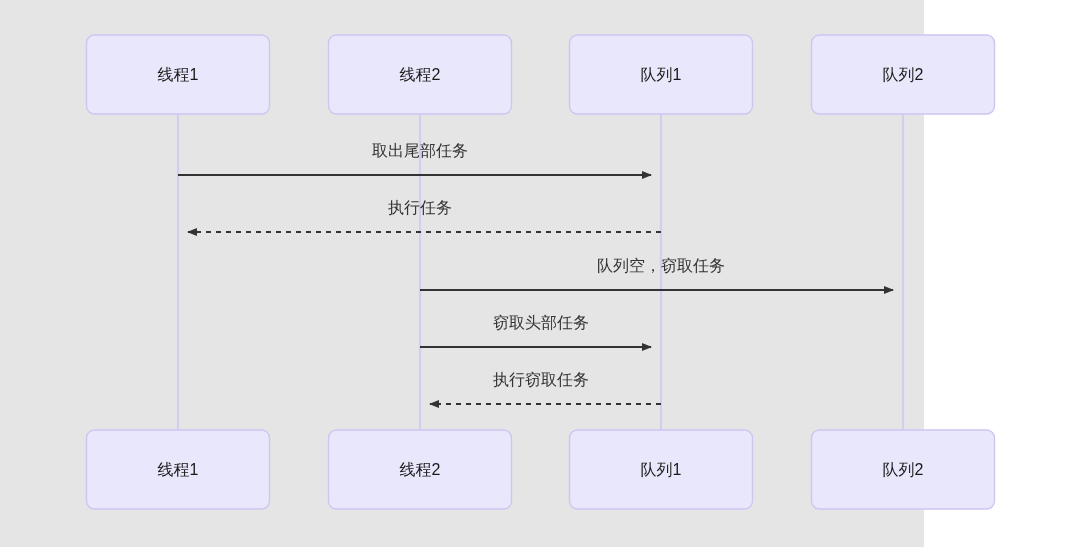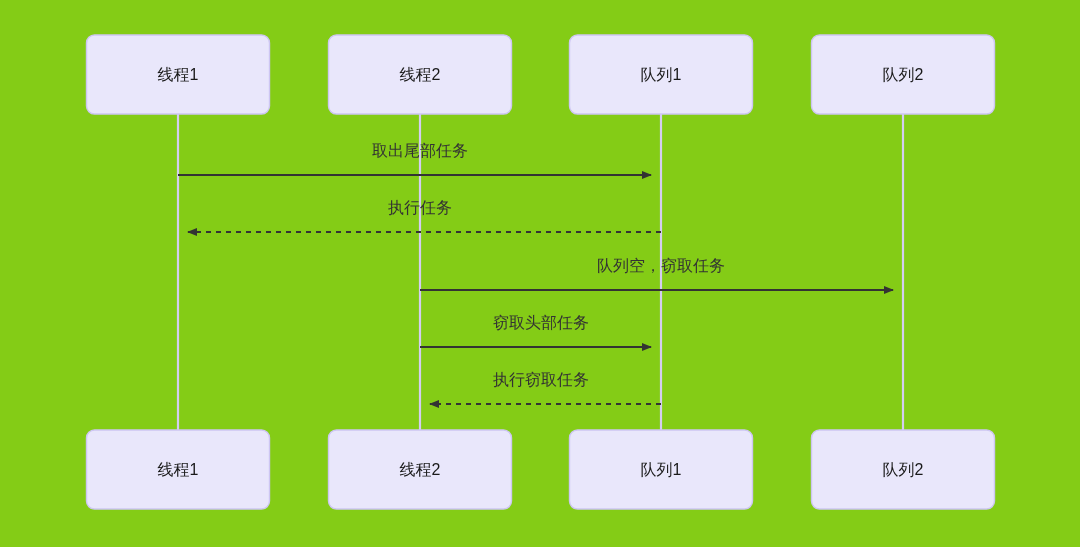--- a/index.html
+++ b/index.html
@@ -8,23 +8,23 @@
     background: #ffffff;
   }
   body {
     width: 1080px;
     height: 547px;
     font-family: "Liberation Sans", "DejaVu Sans", sans-serif;
     overflow: hidden;
   }
   #diagram-root {
     position: relative;
-    width: 1080px;
+    width: 924px;
     height: 547px;
-    background: #84cc16;
+    background: #e5e5e5;
   }
   svg#seq-svg {
     position: absolute;
     left: 0;
     top: 0;
     width: 1080px;
     height: 547px;
     display: block;
   }
   .actor-box-rect {

